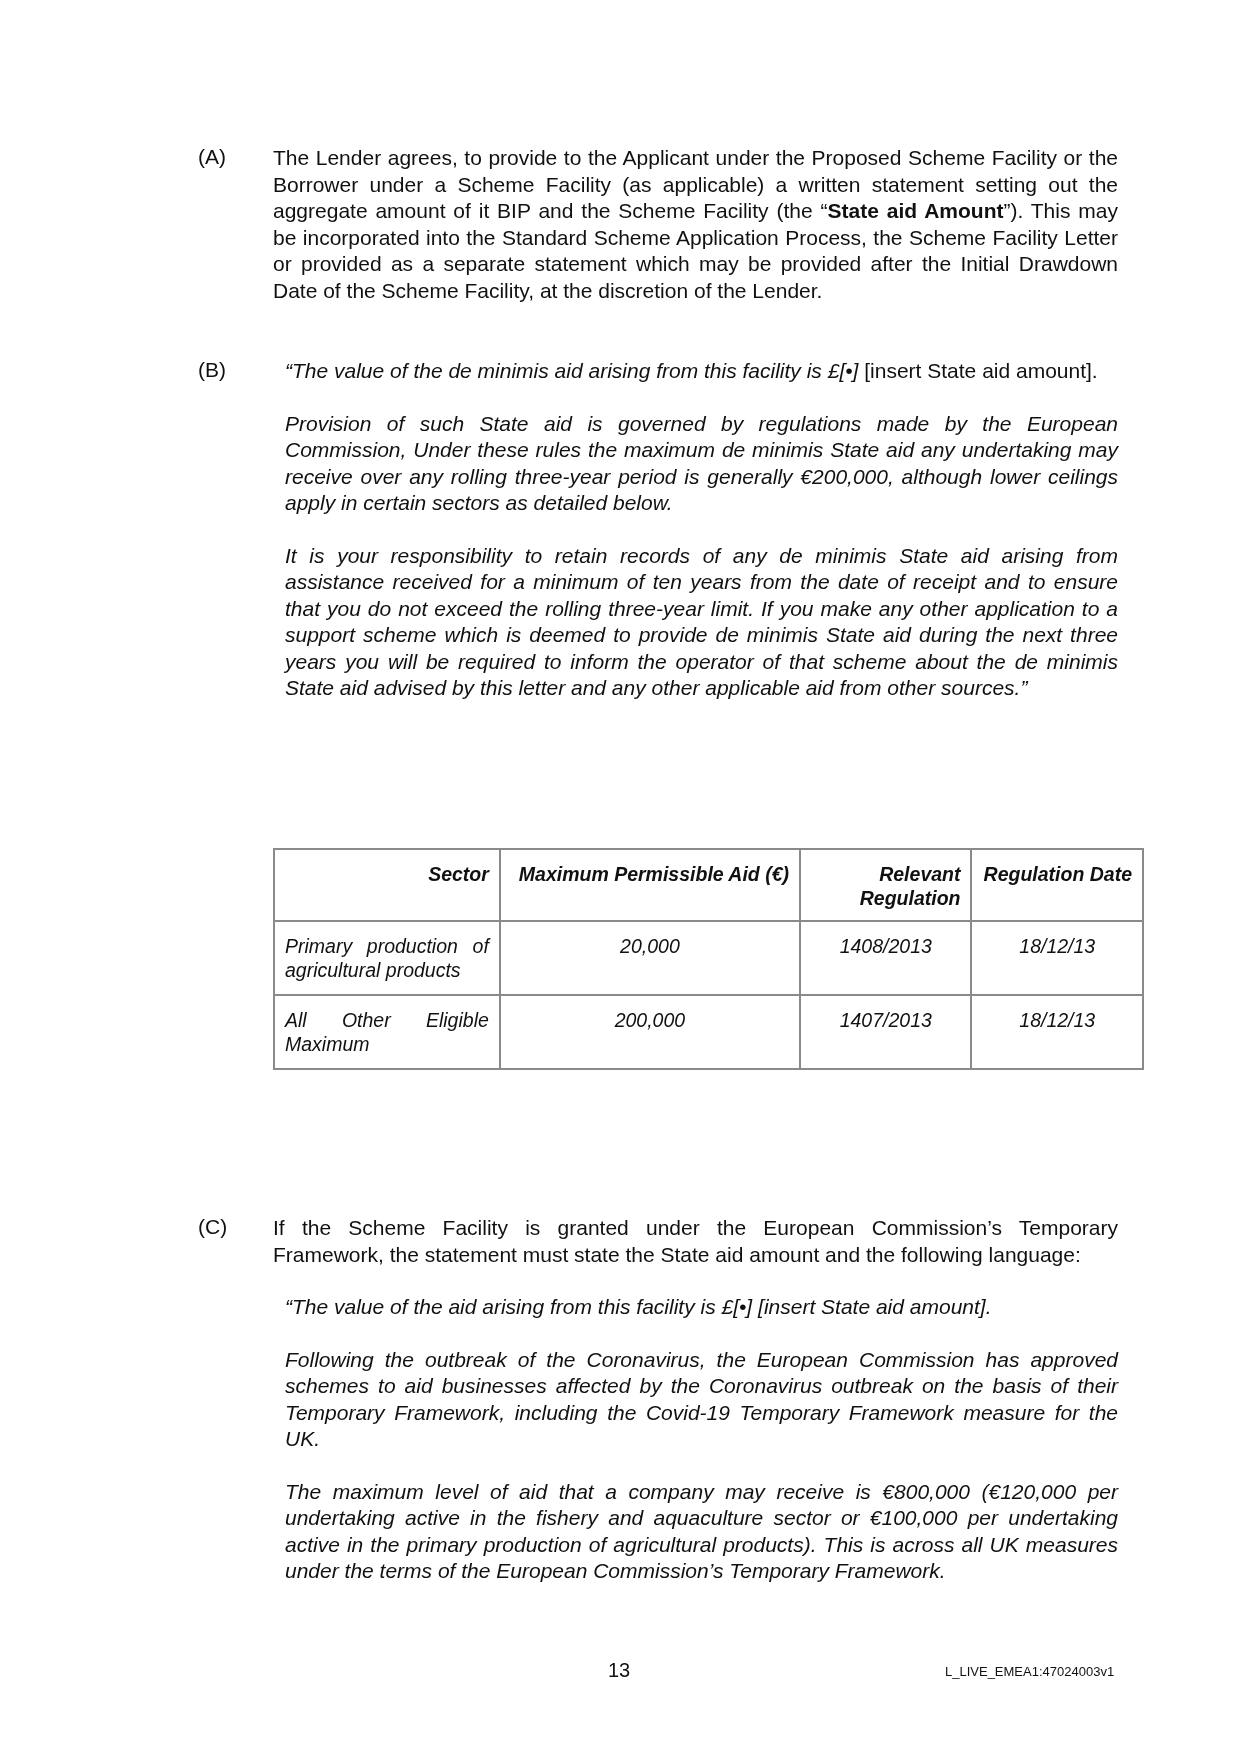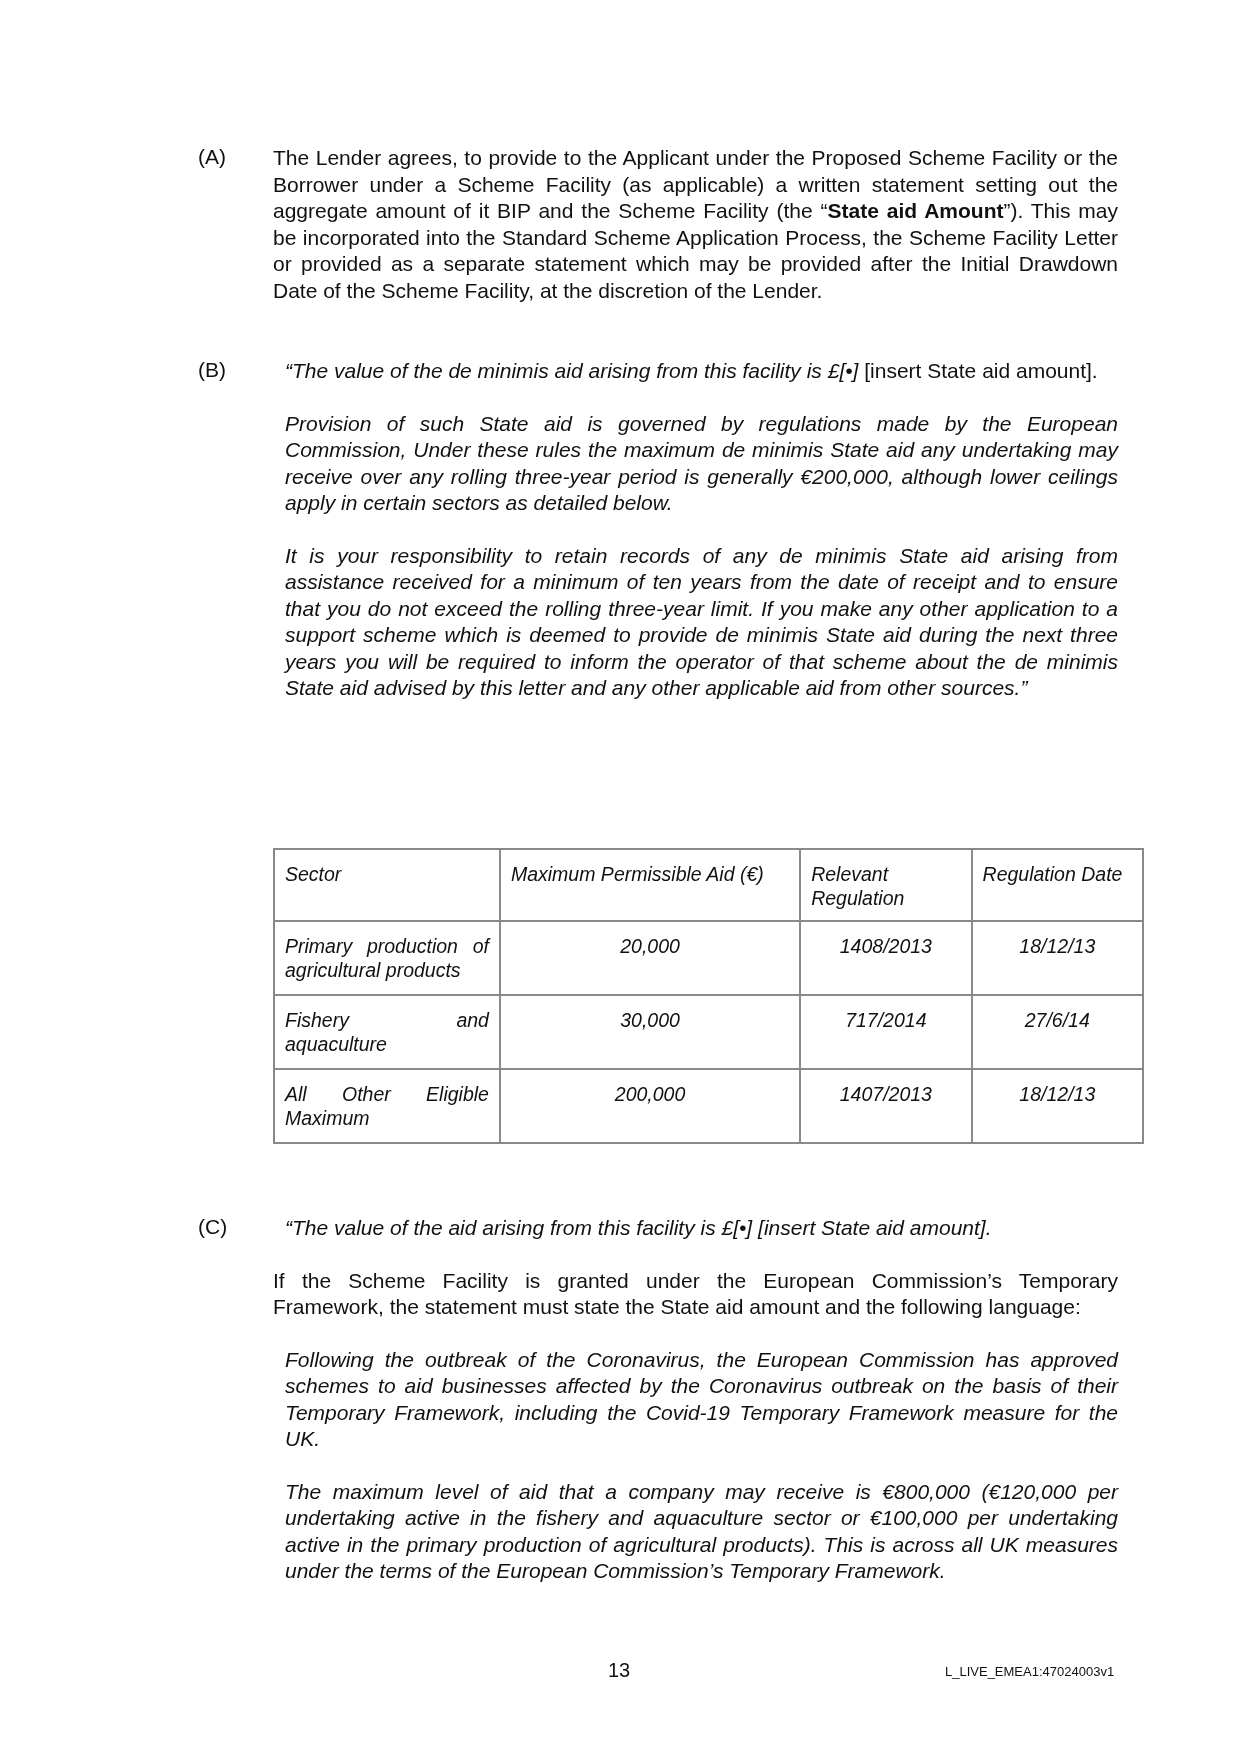--- a/index.html
+++ b/index.html
@@ -9,21 +9,21 @@
   .clause { position: absolute; left: 198px; width: 920px; }
   .label { position: absolute; left: 0; top: 0; width: 60px; }
   .body { margin-left: 75px; width: 845px; line-height: 26.5px; text-align: justify; }
   .para { margin: 0 0 26px 0; }
   .it { font-style: italic; margin-left: 12px; }
   b { font-weight: bold; }
   table.sector { position: absolute; left: 273px; top: 848px; width: 871px;
                  border-collapse: collapse; font-size: 19.5px; font-style: italic; }
   table.sector th, table.sector td { border: 2px solid #8a8a8a; vertical-align: top;
                  padding: 12px 10px 10px 10px; line-height: 24px; }
-  table.sector th { font-weight: normal; text-align: left; height: 48px; }
+  table.sector th { font-weight: bold; text-align: right; height: 48px; }
   table.sector td { height: 50px; text-align: center; }
   table.sector td.first { text-align: justify; text-align-last: left; }
   .col1 { width: 205px; } .col2 { width: 280px; } .col3 { width: 150px; } .col4 { width: 150px; }
   .footer-num { position: absolute; left: 608px; top: 1659px; font-size: 20px; }
   .footer-ref { position: absolute; left: 945px; top: 1664px; font-size: 13px; }
 </style>
 </head>
 <body>
 
 <div class="page">
@@ -54,39 +54,33 @@
       </tr>
     </thead>
     <tbody>
       <tr>
         <td class="first">Primary production of agricultural products</td>
         <td>20,000</td>
         <td>1408/2013</td>
         <td>18/12/13</td>
       </tr>
       <tr>
-        <td class="first">Fishery and aquaculture</td>
-        <td>30,000</td>
-        <td>717/2014</td>
-        <td>27/6/14</td>
-      </tr>
-      <tr>
         <td class="first">All Other Eligible Maximum</td>
         <td>200,000</td>
         <td>1407/2013</td>
         <td>18/12/13</td>
       </tr>
     </tbody>
   </table>
 
   <div class="clause" style="top:1215px;">
     <div class="label">(C)</div>
     <div class="body">
+      <p class="para">If the Scheme Facility is granted under the European Commission’s Temporary Framework, the statement must state the State aid amount and the following language:</p>
       <p class="para it">“The value of the aid arising from this facility is £[•] [insert State aid amount].</p>
-      <p class="para">If the Scheme Facility is granted under the European Commission’s Temporary Framework, the statement must state the State aid amount and the following language:</p>
       <p class="para it">Following the outbreak of the Coronavirus, the European Commission has approved schemes to aid businesses affected by the Coronavirus outbreak on the basis of their Temporary Framework, including the Covid-19 Temporary Framework measure for the UK.</p>
       <p class="para it">The maximum level of aid that a company may receive is €800,000 (€120,000 per undertaking active in the fishery and aquaculture sector or €100,000 per undertaking active in the primary production of agricultural products). This is across all UK measures under the terms of the European Commission’s Temporary Framework.</p>
     </div>
   </div>
 
   <div class="footer-num">13</div>
   <div class="footer-ref">L_LIVE_EMEA1:47024003v1</div>
 </div>
 
 </body></html>

